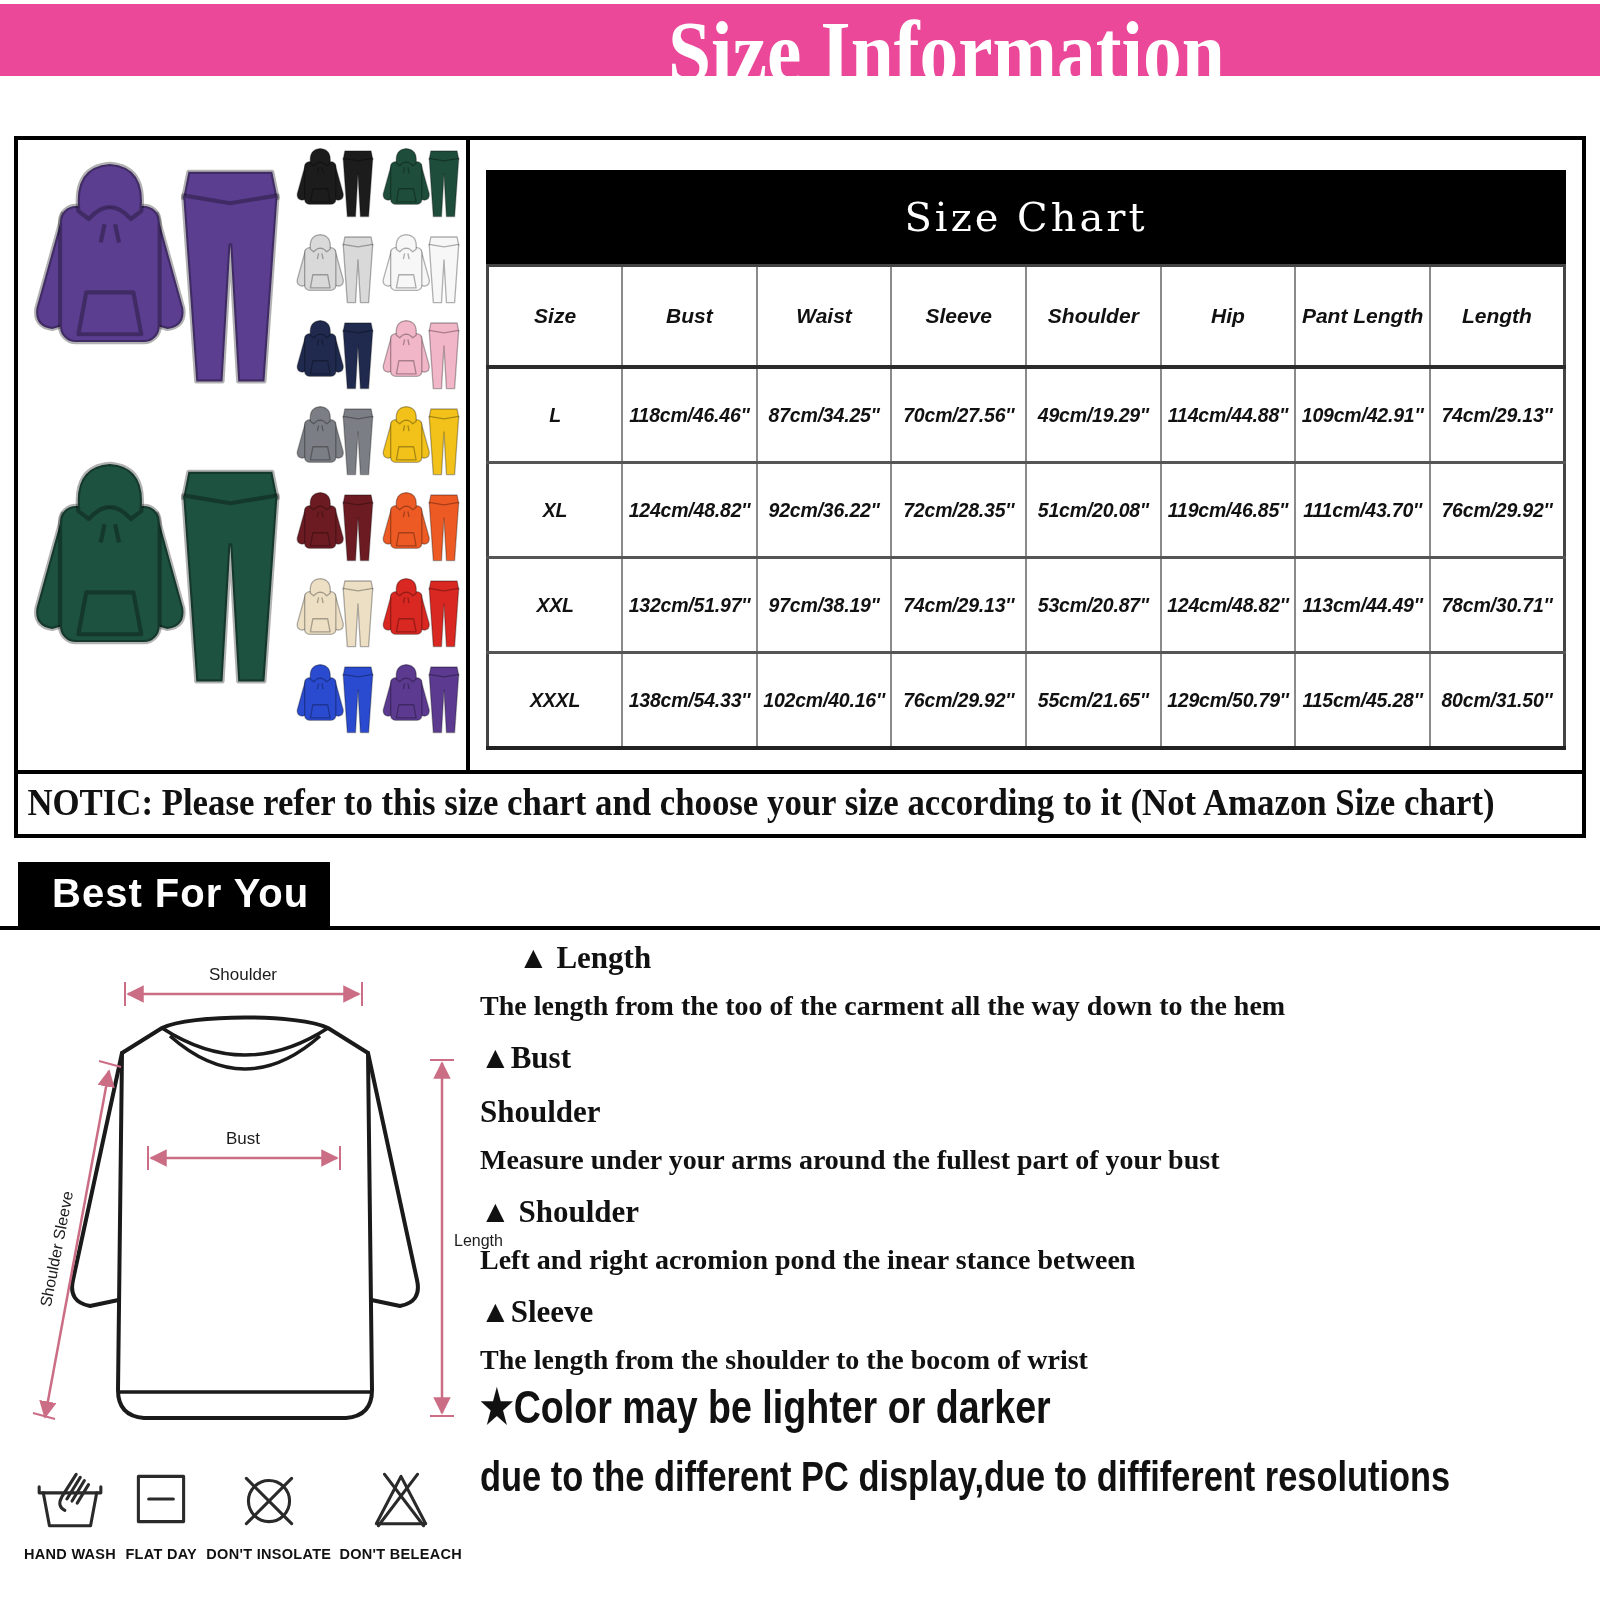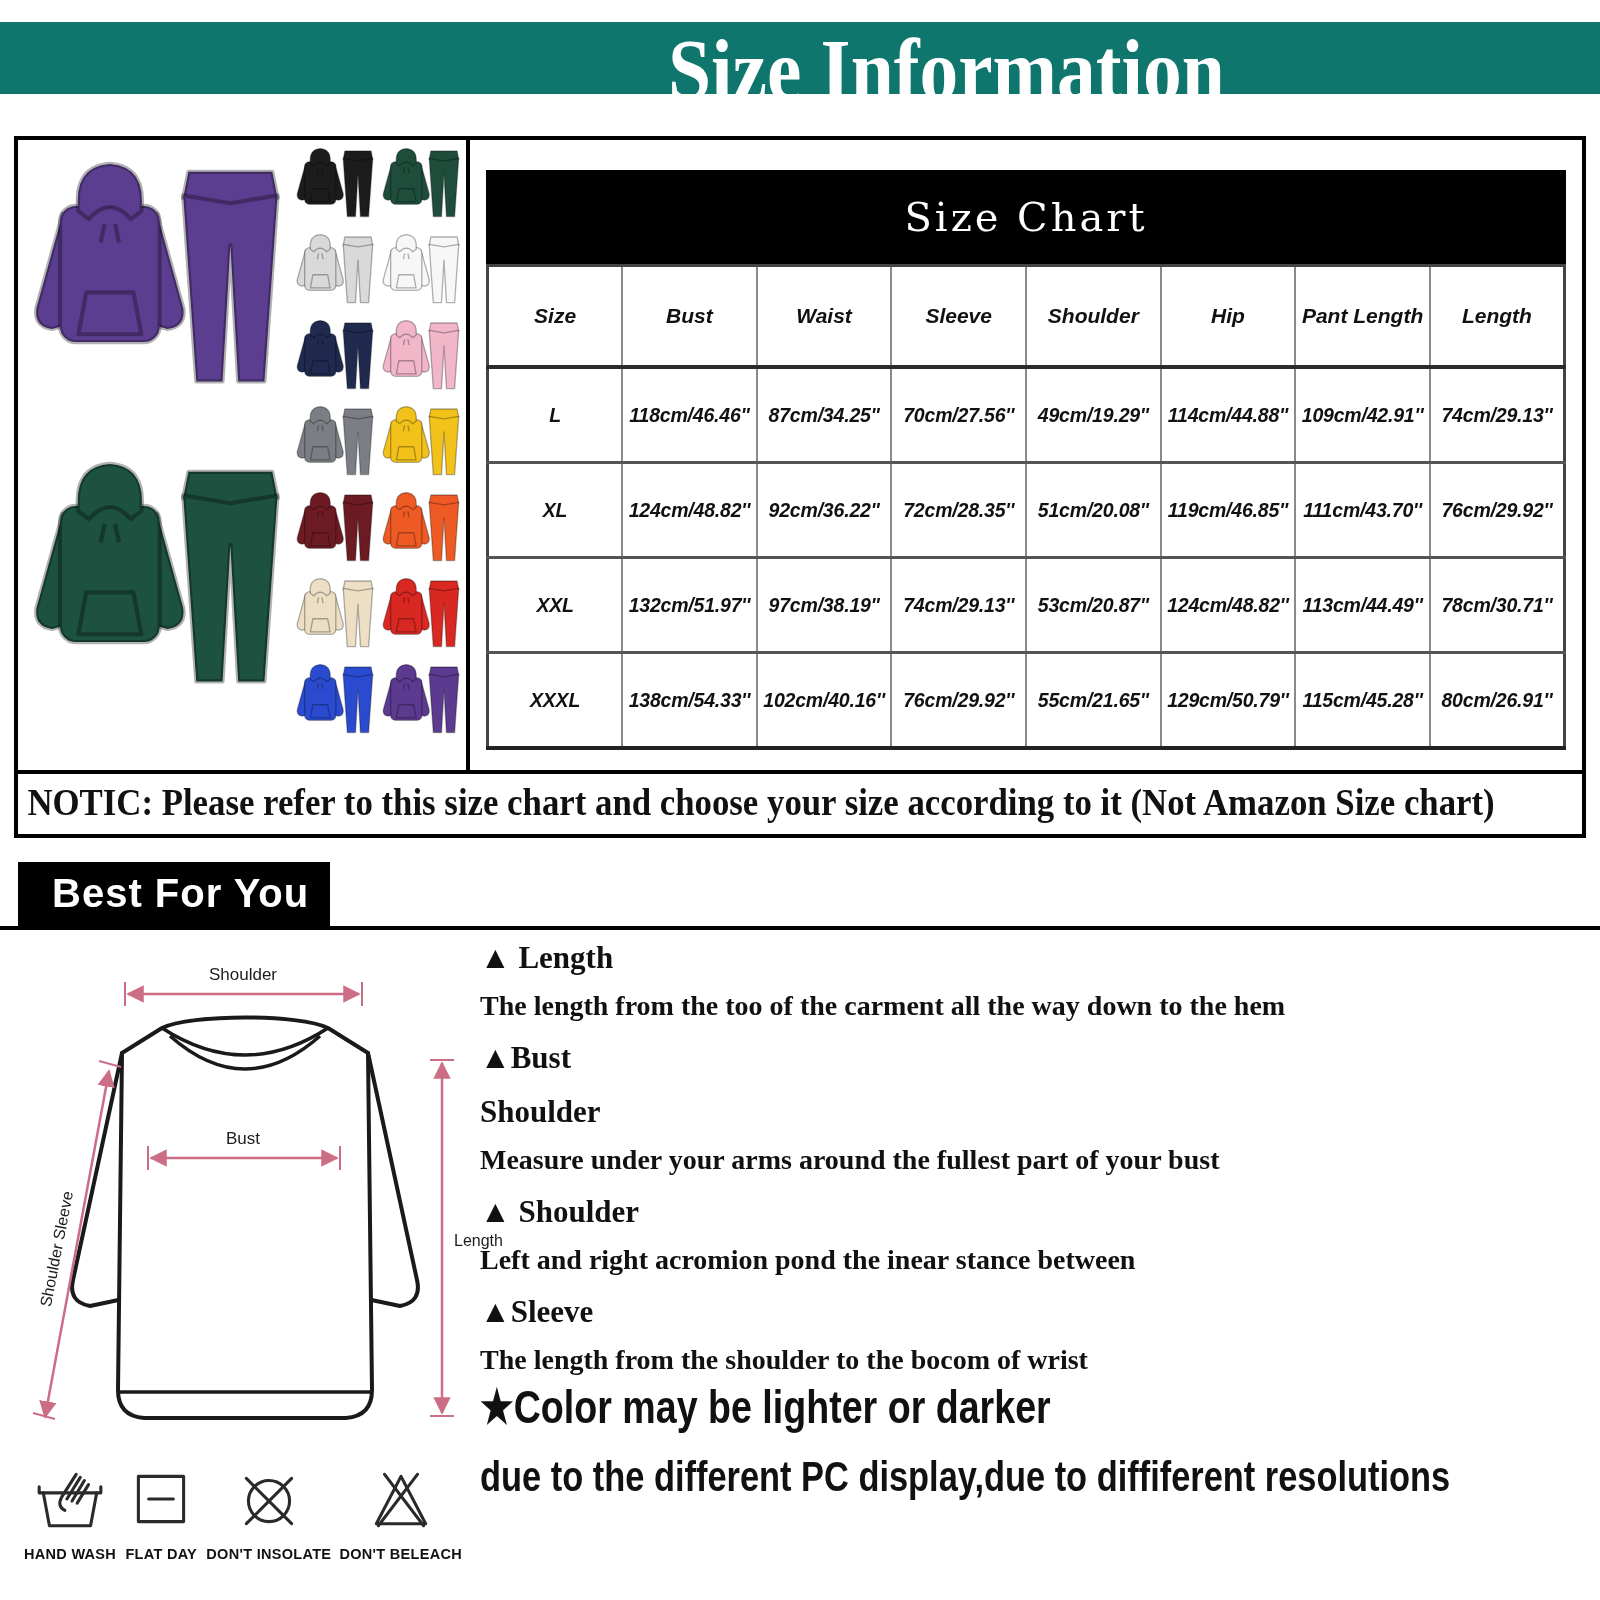--- a/index.html
+++ b/index.html
@@ -1,20 +1,20 @@
 <!DOCTYPE html>
 <html><head>
 <meta charset="utf-8">
 <style>
   html,body{margin:0;padding:0;background:#fff;}
   #page{position:relative;width:1600px;height:1600px;background:#fff;overflow:hidden;
         font-family:"Liberation Sans",sans-serif;color:#111;}
 
   
-  .top-banner{position:absolute;left:0;top:22px;width:1600px;height:72px;background:#0f766e;}
+  .top-banner{position:absolute;left:0;top:4px;width:1600px;height:72px;background:#ec4899;}
   .top-banner span{position:absolute;left:668px;top:0;line-height:96px;color:#fff;
         font-family:"Liberation Serif",serif;font-weight:bold;font-size:86px;
         display:inline-block;transform:scaleX(.9);transform-origin:left center;white-space:nowrap;}
 
   
   .main-frame{position:absolute;left:14px;top:136px;width:1572px;height:702px;
         border:4px solid #000;box-sizing:border-box;display:flex;flex-direction:column;}
   .frame-content{display:flex;height:630px;}
   .product-panel{position:relative;width:452px;border-right:4px solid #000;box-sizing:border-box;background:#fff;}
   .chart-panel{position:relative;flex:1;background:#fff;}
@@ -51,21 +51,21 @@
   .diagram{position:absolute;left:10px;top:950px;}
   .diagram .garment{fill:#fff;stroke:#1a1a1a;stroke-width:4;stroke-linejoin:round;}
   .diagram .detail{fill:none;stroke:#1a1a1a;stroke-width:3.5;}
   .diagram .arrow{fill:none;stroke-width:2.5;}
   .diagram .tick{stroke-width:2;}
   .diagram text{font-family:"Liberation Sans",sans-serif;fill:#1c1c1c;}
 
   
   .guide-col{position:absolute;left:480px;top:936px;width:1118px;}
   .mg-h{font-family:"Liberation Serif",serif;font-weight:bold;font-size:31px;margin-top:18px;}
-  .mg-h:first-child{margin-top:4px;}
+  .mg-h:first-child{margin-top:4px;margin-left:38px;}
   .mg-b{font-family:"Liberation Serif",serif;font-weight:bold;font-size:28px;margin-top:14px;}
   .fn{font-weight:bold;white-space:nowrap;line-height:1.15;}
   .fn .fn-inner{display:inline-block;transform:scaleX(.8);transform-origin:left center;}
   .fn1{font-size:47px;margin-top:4px;}
   .fn2{font-size:43px;margin-top:18px;}
   .fn3{font-size:43px;margin-top:8px;}
 
   
   .care-row{position:absolute;left:24px;top:1462px;width:438px;display:flex;justify-content:space-between;}
   .care-item{text-align:center;}
@@ -199,21 +199,21 @@
                 <td>78cm/30.71''</td>
               </tr>
               <tr>
                 <td>XXXL</td>
                 <td>138cm/54.33''</td>
                 <td>102cm/40.16''</td>
                 <td>76cm/29.92''</td>
                 <td>55cm/21.65''</td>
                 <td>129cm/50.79''</td>
                 <td>115cm/45.28''</td>
-                <td>80cm/26.91''</td>
+                <td>80cm/31.50''</td>
               </tr>
             </tbody>
           </table>
       </div>
     </div>
 
     <div class="notice-row">
       <span>NOTIC: Please refer to this size chart and choose your size according to it (Not Amazon Size chart)</span>
     </div>
   </div>

